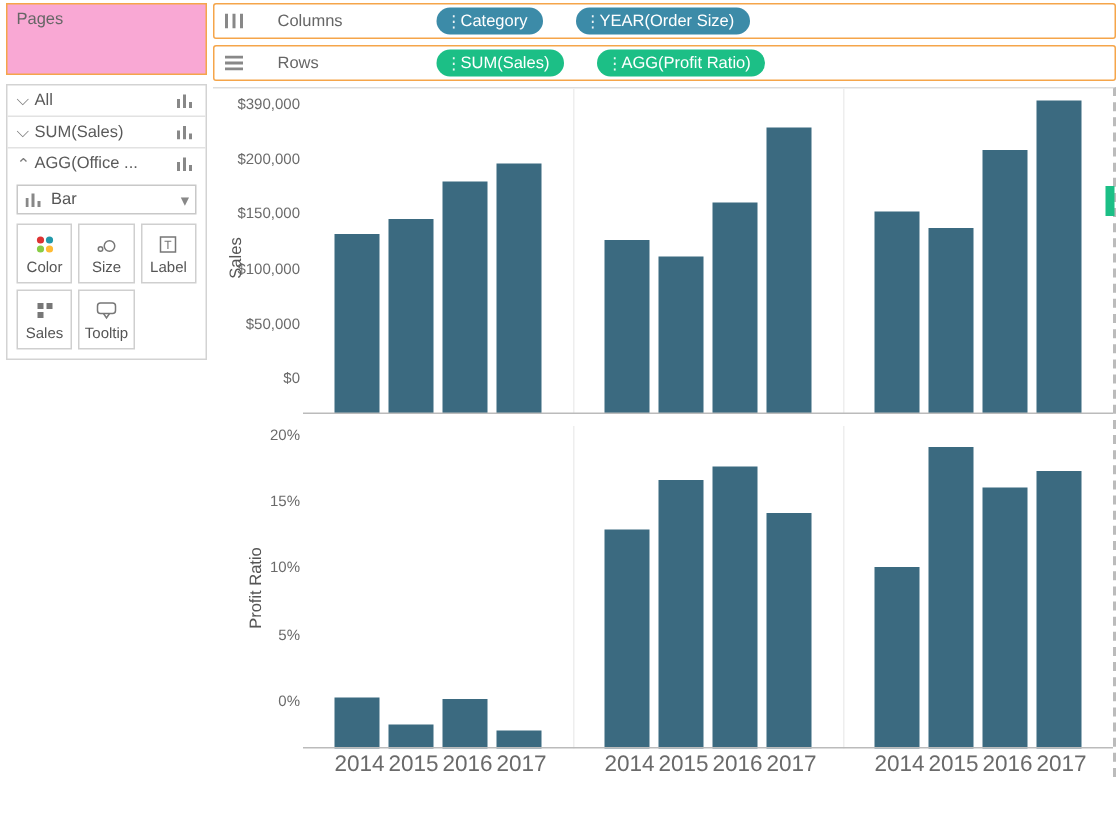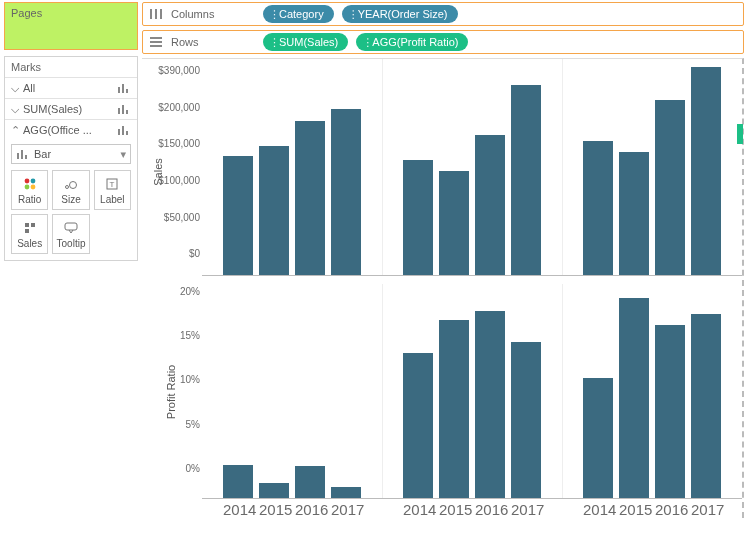--- a/index.html
+++ b/index.html
@@ -11,39 +11,39 @@
     background: #fff;
     width: 746px;
   }
   .root { display:flex; }
   .left-col { width: 140px; flex: 0 0 140px; padding: 2px 2px 2px 4px; }
   .right-col { flex: 1; padding: 2px 2px 2px 2px; }
 
   .panel-orange {
     border: 1px solid #f5a54a;
     margin-bottom: 6px;
-    background: #bef264;
+    background: #f9a8d4;
   }
   .panel-gray {
     border: 1px solid #d3d3d3;
     margin-bottom: 6px;
     background: #fff;
   }
   .panel-title {
     font-size: 11px; color:#666; padding:4px 6px;
   }
 
   
   .shelf {
     border:1px solid #f5a54a;
     display:flex; align-items:center;
     height:24px;
     padding:0 6px;
     margin-bottom:4px;
-    gap:8px;
+    gap:22px;
     border-radius:2px;
     background:#fff;
   }
   .shelf .shelf-icon { width:14px; display:flex; align-items:center; justify-content:center; color:#666; }
   .shelf-label { color:#666; margin-right: 40px; min-width:44px; }
   .pill {
     display:inline-flex; align-items:center;
     height:18px;
     border-radius:9px;
     padding:0 10px 0 6px;
@@ -131,21 +131,20 @@
 <div class="root">
 
   <div class="left-col">
 
     <div class="panel-orange" style="height:48px">
       <div class="panel-title">Pages</div>
     </div>
 
 
     <div class="panel-gray">
-      <div class="panel-title">Marks</div>
 
       <div class="marks-row">
         <span class="caret">⌵</span>
         <span class="marks-name">All</span>
         <span class="tiny-icon">
           <svg width="12" height="10">
               <rect x="0" y="4" width="2" height="6" fill="#888"></rect>
               <rect x="4" y="1" width="2" height="9" fill="#888"></rect>
               <rect x="8" y="6" width="2" height="4" fill="#888"></rect>
             </svg>
@@ -191,21 +190,21 @@
       <div class="mark-grid">
         <div class="mark-btn">
           <span class="mi">
             <svg width="12" height="12">
                 <circle cx="3" cy="3" r="2.4" fill="#d33"></circle>
                 <circle cx="9" cy="3" r="2.4" fill="#29a"></circle>
                 <circle cx="3" cy="9" r="2.4" fill="#8c4"></circle>
                 <circle cx="9" cy="9" r="2.4" fill="#fb3"></circle>
               </svg>
           </span>
-          <span>Ratio</span>
+          <span>Color</span>
         </div>
         <div class="mark-btn">
           <span class="mi">
             <svg width="14" height="12">
                 <circle cx="3" cy="9" r="1.5" fill="none" stroke="#777"></circle>
                 <circle cx="9" cy="7" r="3.5" fill="none" stroke="#777"></circle>
               </svg>
           </span>
           <span>Size</span>
         </div>

